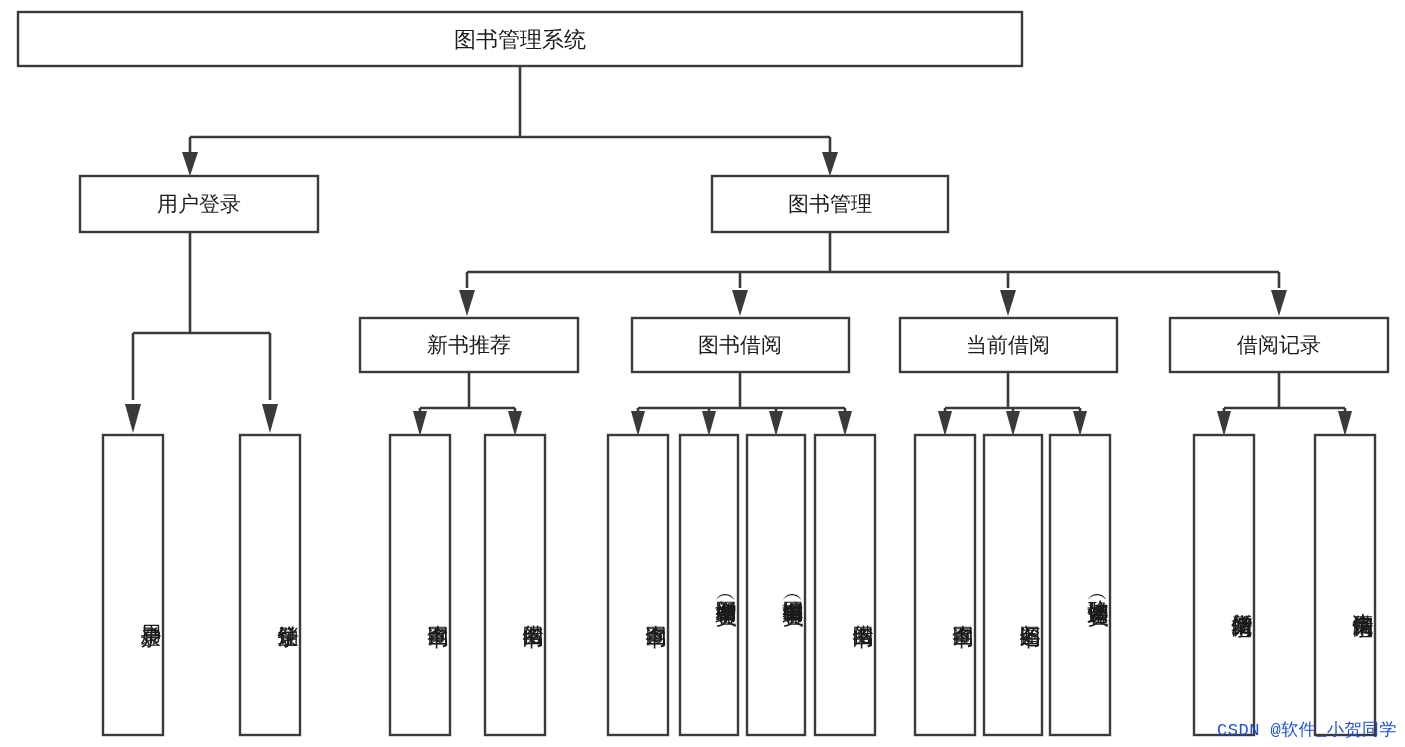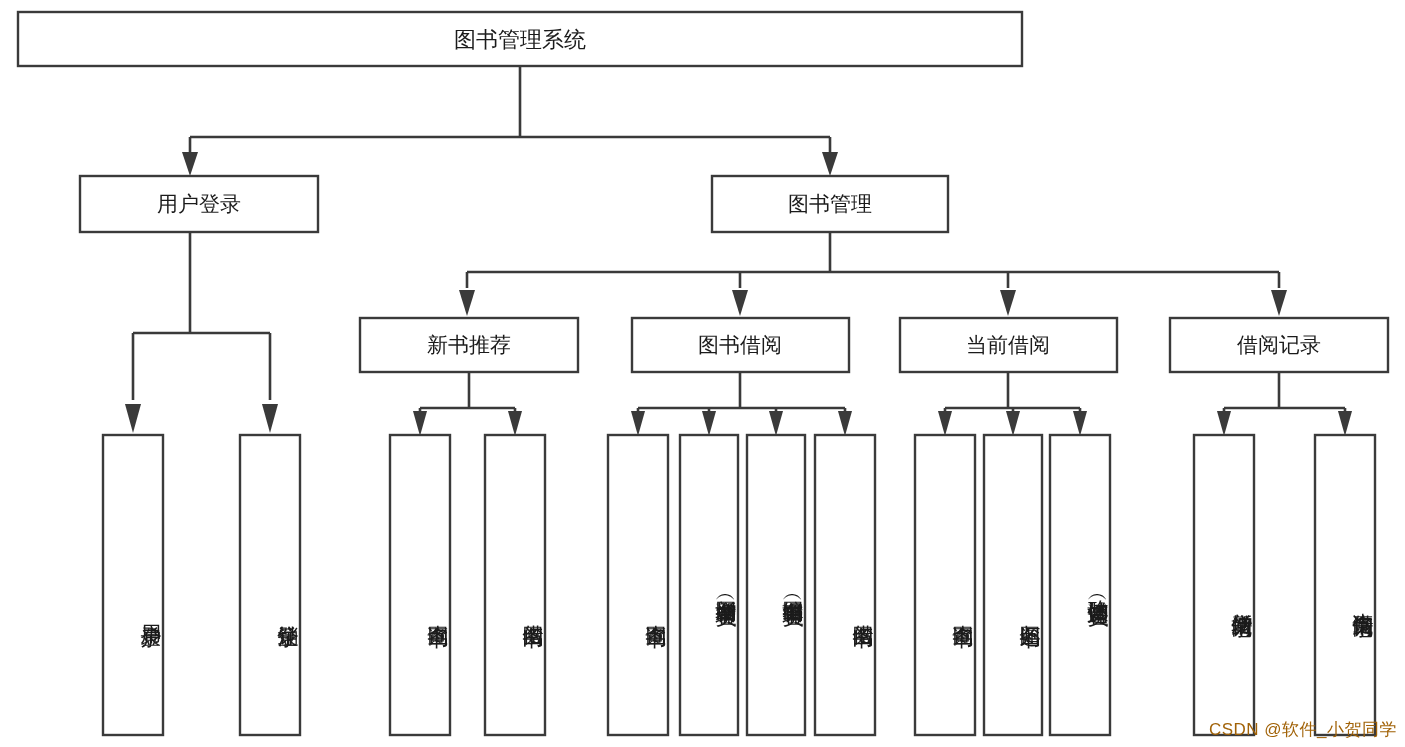--- a/index.html
+++ b/index.html
@@ -66,23 +66,23 @@
     display: flex;
     align-items: flex-start;
     justify-content: center;
     white-space: nowrap;
     pointer-events: none;
   }
   .watermark {
     position: absolute;
     right: 8px;
     bottom: 6px;
-    font-family: Liberation Sans, sans-serif;
+    font-family: Liberation Mono, monospace;
     font-size: 17px;
-    color: #a16207;
+    color: #1d4ed8;
     letter-spacing: 0.5px;
     user-select: none;
   }
 </style>
 </head>
 <body>
 
 <div id="diagram-root">
 
   <svg class="diagram" viewBox="0 0 1405 747" xmlns="http://www.w3.org/2000/svg">

